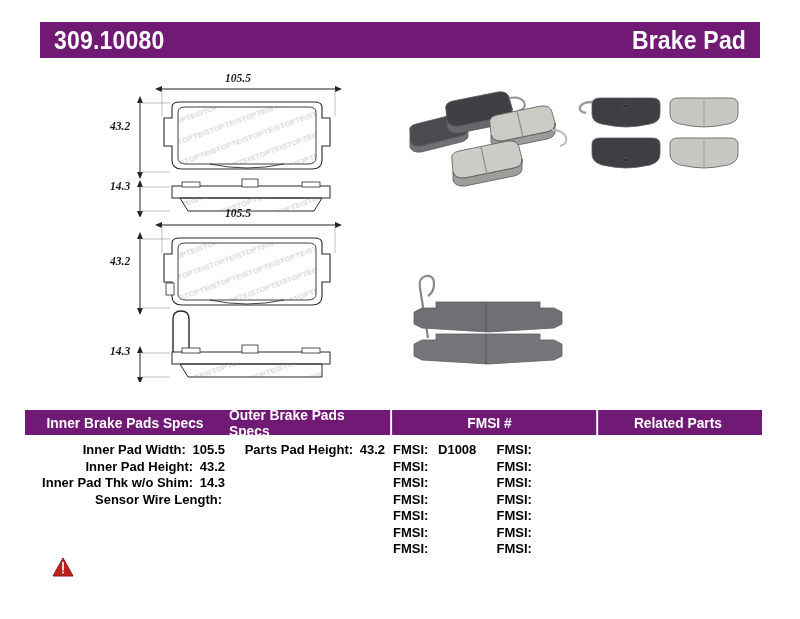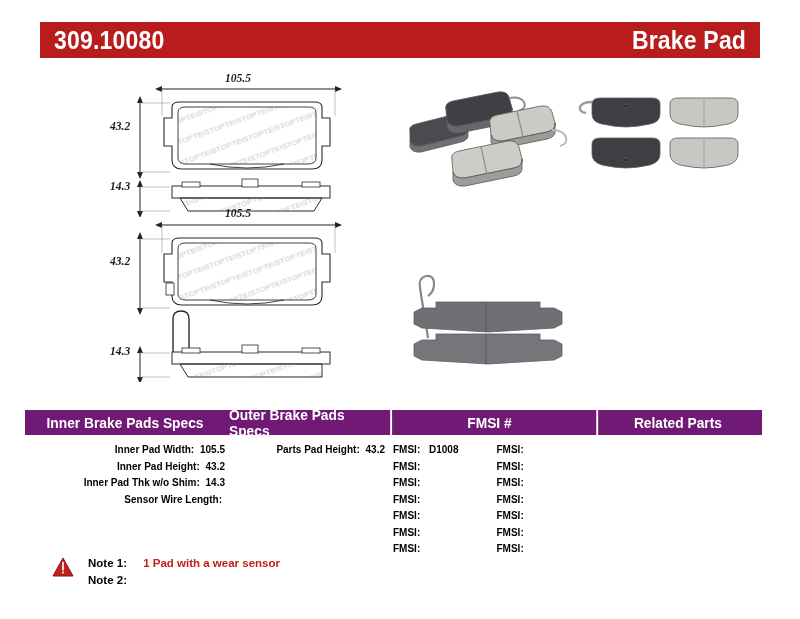--- a/index.html
+++ b/index.html
@@ -16,21 +16,21 @@
     overflow: hidden;
   }
 
   
   #header-bar {
     position: absolute;
     left: 40px;
     top: 22px;
     width: 720px;
     height: 36px;
-    background: #b91c1c;
+    background: #701a75;
     display: flex;
     align-items: center;
     justify-content: space-between;
     box-sizing: border-box;
     padding: 0 14px;
   }
   #header-bar .htxt {
     color: #fff;
     font-weight: bold;
     font-size: 25px;
@@ -94,21 +94,21 @@
     transform: scaleX(0.95);
   }
   #spec-head .c-inner { width: 200px; }
   #spec-head .c-outer { width: 160px; }
   #spec-head .c-fmsi  { width: 207px; border-left: 2px solid #fff; }
   #spec-head .c-rel   { width: 170px; border-left: 2px solid #fff; }
 
   #spec-body {
     display: flex;
     padding-top: 7px;
-    font-size: 10px;
+    font-size: 13px;
     font-weight: bold;
   }
   .col-inner { width: 200px; }
   .col-outer { width: 160px; }
   .col-fmsi  { width: 207px; display: flex; align-items: flex-end; }
   .col-rel   { width: 170px; }
 
   .spec-row {
     line-height: 16.5px;
     white-space: nowrap;
@@ -413,23 +413,13 @@
 
   </div>
 </div>
 
 <div id="notes">
   <svg id="warning-icon" viewBox="0 0 22 20">
     <path d="M11,1 L21,19 L1,19 Z" fill="#c0201c" stroke="#8d1714" stroke-width="1"></path>
     <path d="M11,5.5 L11,13" stroke="#ffffff" stroke-width="1.6" stroke-linecap="round"></path>
     <circle cx="11" cy="15.6" r="1" fill="#ffffff"></circle>
   </svg>
-  <div id="notes-text">
-    <div class="note-line">
-      <span class="note-label">Note 1:</span>
-      <span class="note-value red">1 Pad with a wear sensor</span>
-    </div>
-    <div class="note-line">
-      <span class="note-label">Note 2:</span>
-      <span class="note-value"></span>
-    </div>
-  </div>
 </div>
 
 </body></html>

